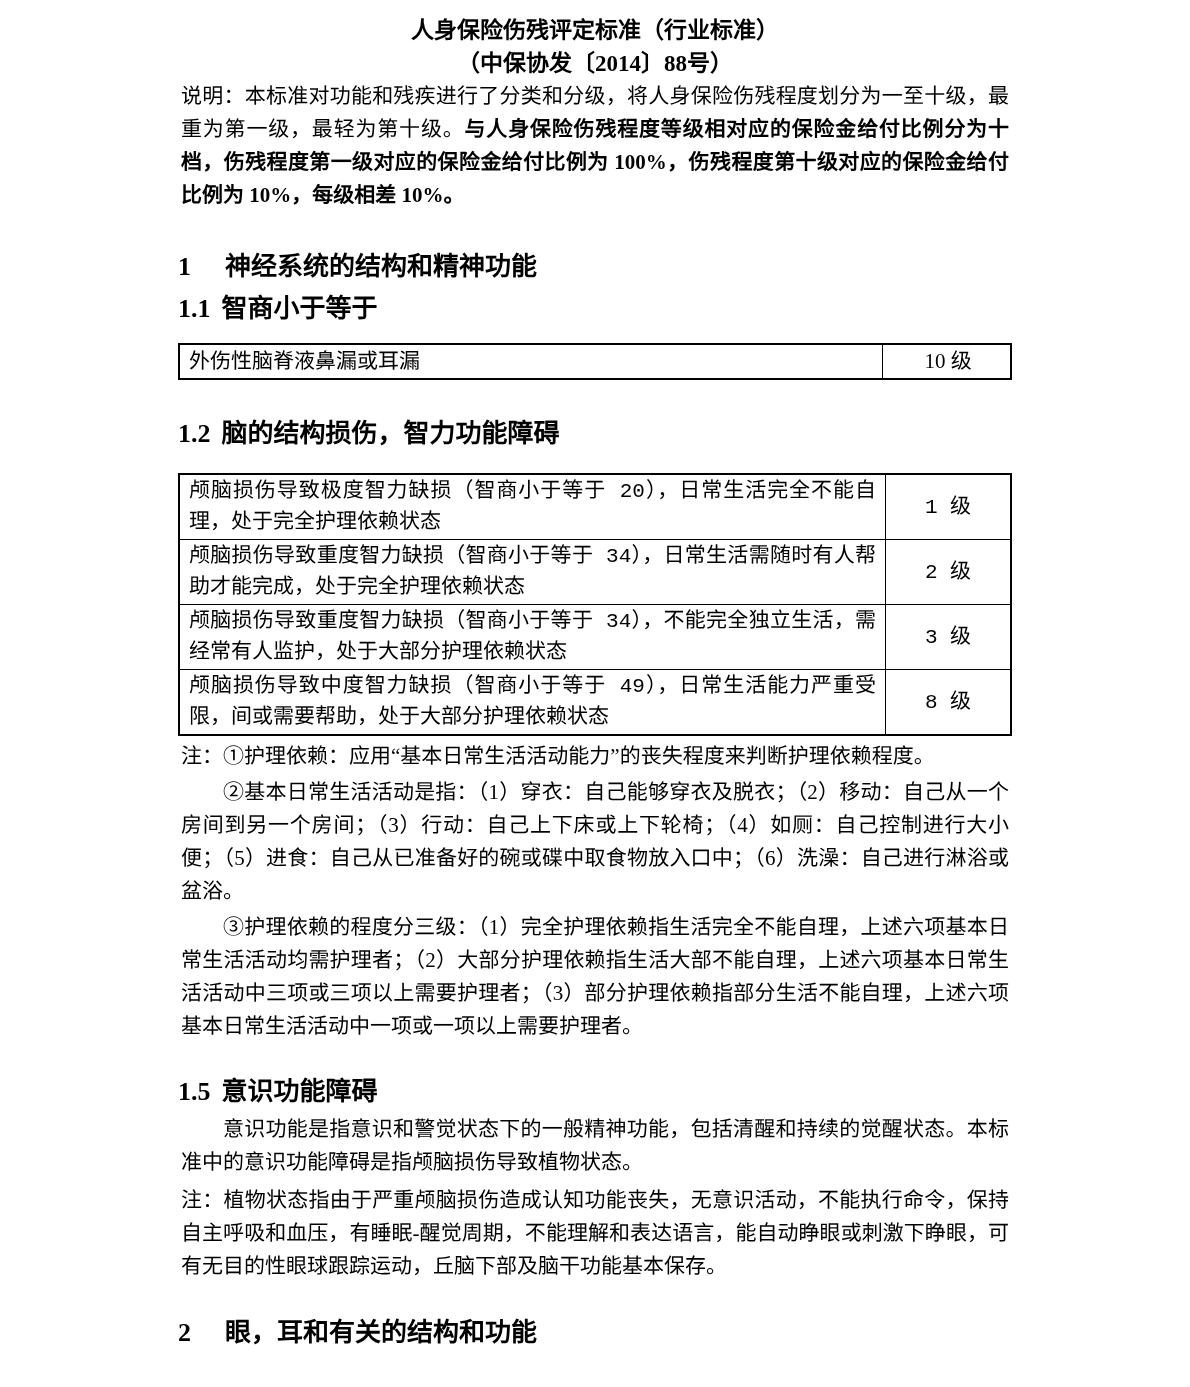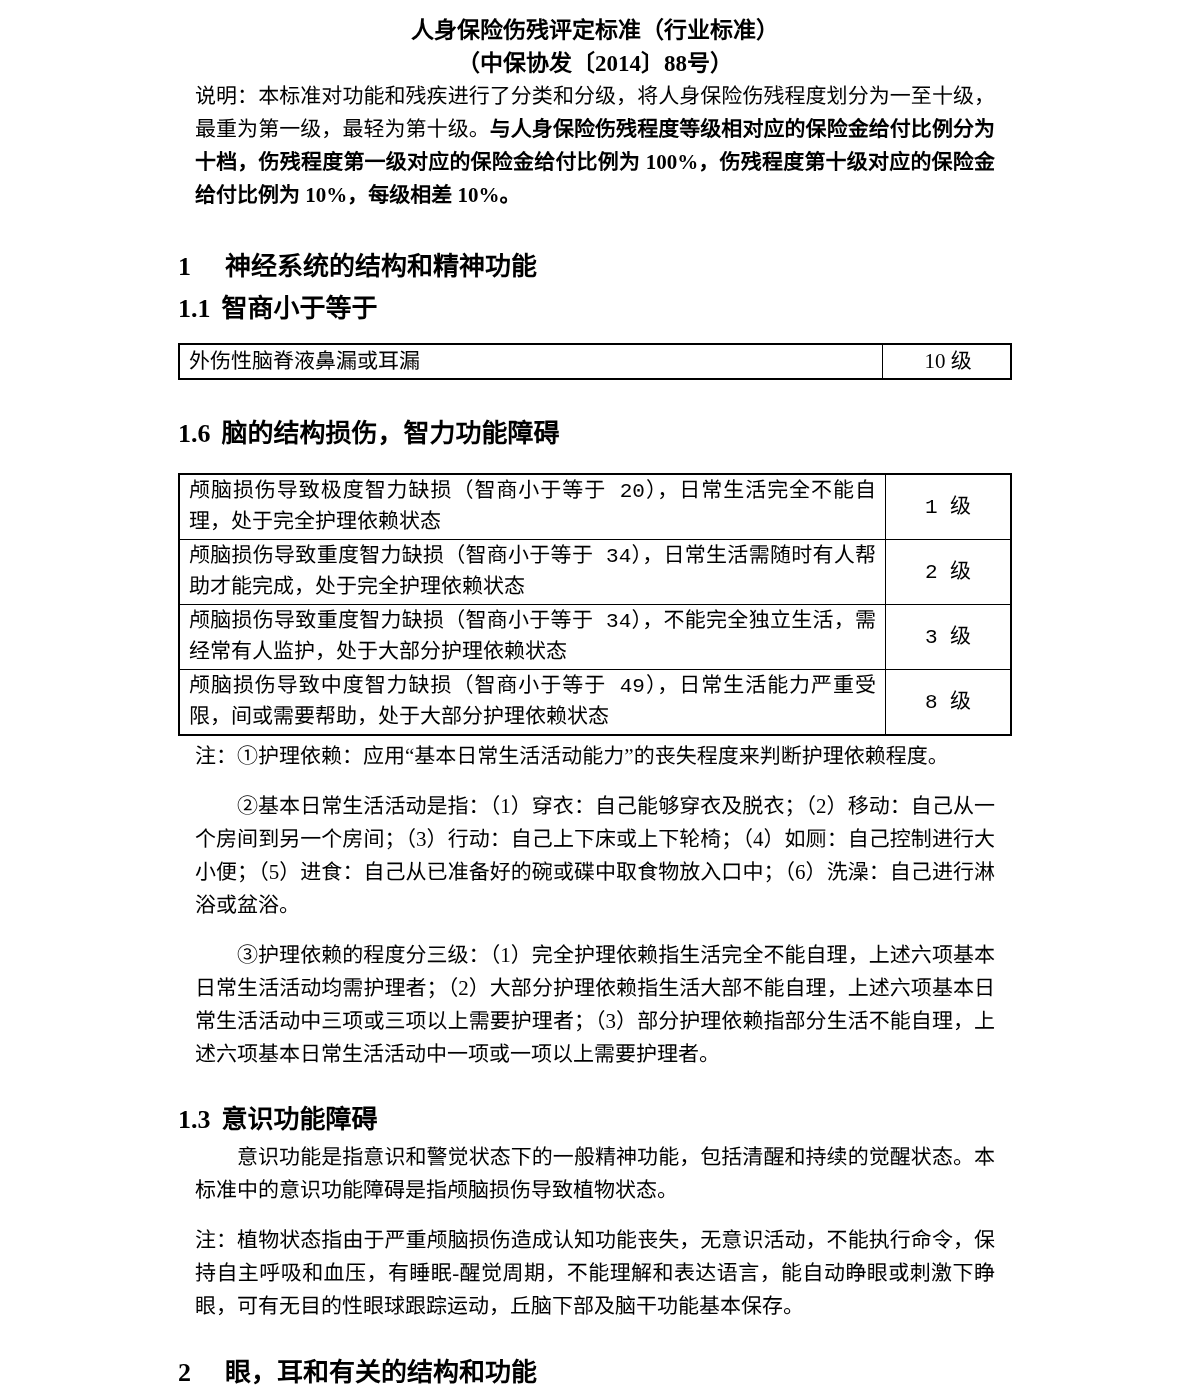--- a/index.html
+++ b/index.html
@@ -23,21 +23,21 @@
   .doc-title {
     text-align: center;
     font-weight: bold;
     font-size: 23px;
     line-height: 33px;
   }
   .body-text {
     font-size: 21px;
     line-height: 33px;
     text-align: justify;
-    margin: 17px;
+    margin: 3px;
   }
   .b { font-weight: bold; }
   .heading {
     font-weight: bold;
     font-size: 26px;
     line-height: 33px;
     margin: 0;
   }
   .num-wide { display: inline-block; width: 47px; }
   .num-sub  { margin-right: 11px; }
@@ -94,21 +94,21 @@
 
   <table class="grade-table mt-t1">
     <tbody>
         <tr>
       <td class="desc">外伤性脑脊液鼻漏或耳漏</td>
       <td class="grade left-align">10 级</td>
     </tr>
   </tbody>
     </table>
 
-  <div class="heading mt-h12"><span class="num-sub">1.6</span><span>脑的结构损伤，智力功能障碍</span></div>
+  <div class="heading mt-h12"><span class="num-sub">1.2</span><span>脑的结构损伤，智力功能障碍</span></div>
 
   <table class="grade-table mt-t2">
     <tbody>
         <tr>
       <td class="desc">颅脑损伤导致极度智力缺损（智商小于等于 20），日常生活完全不能自理，处于完全护理依赖状态</td>
       <td class="grade">1 级</td>
     </tr>
     <tr>
       <td class="desc">颅脑损伤导致重度智力缺损（智商小于等于 34），日常生活需随时有人帮助才能完成，处于完全护理依赖状态</td>
       <td class="grade">2 级</td>
@@ -121,21 +121,21 @@
       <td class="desc">颅脑损伤导致中度智力缺损（智商小于等于 49），日常生活能力严重受限，间或需要帮助，处于大部分护理依赖状态</td>
       <td class="grade">8 级</td>
     </tr>
   </tbody>
     </table>
 
   <p class="body-text mt-note">注：①护理依赖：应用“基本日常生活活动能力”的丧失程度来判断护理依赖程度。</p>
   <p class="body-text ind">②基本日常生活活动是指：（1）穿衣：自己能够穿衣及脱衣；（2）移动：自己从一个房间到另一个房间；（3）行动：自己上下床或上下轮椅；（4）如厕：自己控制进行大小便；（5）进食：自己从已准备好的碗或碟中取食物放入口中；（6）洗澡：自己进行淋浴或盆浴。</p>
   <p class="body-text ind">③护理依赖的程度分三级：（1）完全护理依赖指生活完全不能自理，上述六项基本日常生活活动均需护理者；（2）大部分护理依赖指生活大部不能自理，上述六项基本日常生活活动中三项或三项以上需要护理者；（3）部分护理依赖指部分生活不能自理，上述六项基本日常生活活动中一项或一项以上需要护理者。</p>
 
-  <div class="heading mt-h13"><span class="num-sub">1.3</span><span>意识功能障碍</span></div>
+  <div class="heading mt-h13"><span class="num-sub">1.5</span><span>意识功能障碍</span></div>
 
   <p class="body-text ind mt-p13">意识功能是指意识和警觉状态下的一般精神功能，包括清醒和持续的觉醒状态。本标准中的意识功能障碍是指颅脑损伤导致植物状态。</p>
 
 
   <p class="body-text mt-note2">注：植物状态指由于严重颅脑损伤造成认知功能丧失，无意识活动，不能执行命令，保持自主呼吸和血压，有睡眠-醒觉周期，不能理解和表达语言，能自动睁眼或刺激下睁眼，可有无目的性眼球跟踪运动，丘脑下部及脑干功能基本保存。</p>
 
   <div class="heading mt-h2"><span class="num-wide">2</span><span>眼，耳和有关的结构和功能</span></div>
 
 </div>
 

